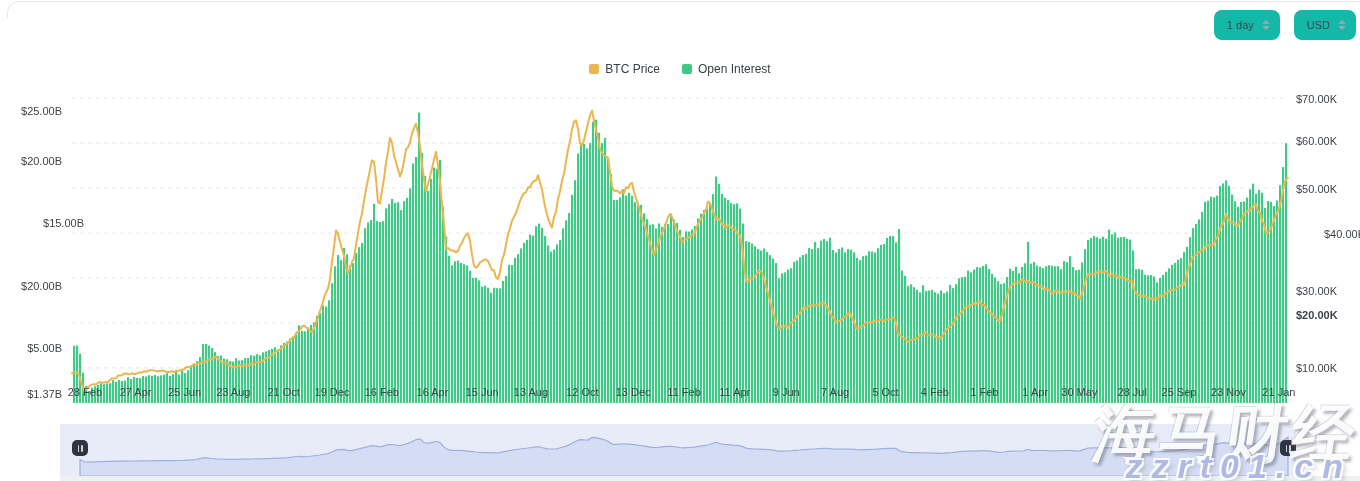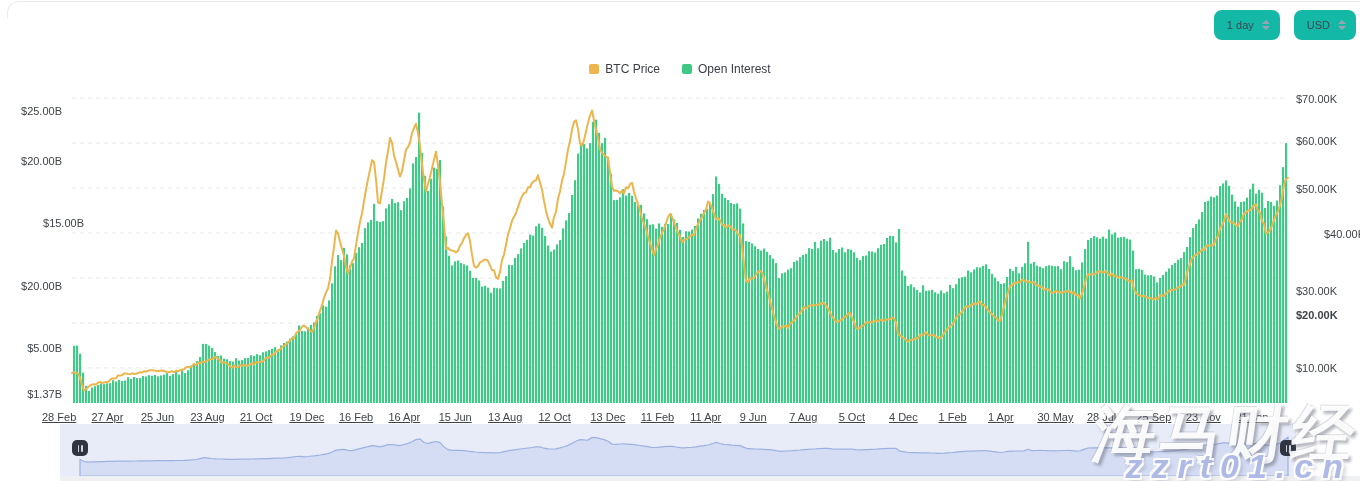--- a/index.html
+++ b/index.html
@@ -16,21 +16,21 @@
   .caret-stack{display:flex;flex-direction:column;gap:2px;align-items:center;}
   .caret-up{width:0;height:0;border-left:4px solid transparent;border-right:4px solid transparent;border-bottom:4px solid #9aa3b2;}
   .caret-down{width:0;height:0;border-left:4px solid transparent;border-right:4px solid transparent;border-top:4px solid #9aa3b2;}
   .legend{position:absolute;left:0;right:0;top:62px;display:flex;justify-content:center;gap:22px;text-align:right;}
   .legend-item{display:flex;align-items:center;gap:6px;font-size:12px;color:#3a4047;cursor:pointer;}
   .swatch{width:10px;height:10px;border-radius:2px;display:inline-block;}
   svg.layer{position:absolute;left:0;top:0;}
   .axis-label{position:absolute;font-size:11px;color:#3f4449;white-space:nowrap;}
   .axis-label.left{width:62px;text-align:right;}
   .axis-label.right{left:1296px;text-align:left;}
-  .x-tick{position:absolute;top:411px;width:60px;margin-left:-30px;text-align:left;font-size:11px;color:#3f4449;white-space:nowrap;text-decoration:underline;}
+  .x-tick{position:absolute;top:386px;width:60px;margin-left:-30px;text-align:right;font-size:11px;color:#3f4449;white-space:nowrap;}
   .nav-handle{position:absolute;width:16px;height:16px;top:440px;background:#2f3442;border-radius:5px;
        display:flex;align-items:center;justify-content:center;gap:2px;cursor:ew-resize;}
   .nav-handle i{display:block;width:1.5px;height:7px;background:#cfd3dc;border-radius:1px;}
   .wm-coinglass{position:absolute;left:1178px;top:360px;display:flex;align-items:center;gap:6px;
        color:rgba(150,156,168,.62);pointer-events:none;}
   .wm-coinglass .cg-text{font-size:20px;font-weight:800;letter-spacing:.5px;}
   .wm-cn{position:absolute;right:2px;top:392px;font-size:62px;font-weight:800;letter-spacing:4px;
        color:rgba(255,255,255,.93);transform:skewX(-8deg);
        text-shadow:3px 3px 3px rgba(90,95,110,.45),-1px -1px 0 rgba(120,125,140,.25);
        pointer-events:none;white-space:nowrap;}
@@ -529,21 +529,21 @@
       <div class="x-tick" style="left: 418.4px;">16 Apr</div>
       <div class="x-tick" style="left: 468.7px;">15 Jun</div>
       <div class="x-tick" style="left: 518.1px;">13 Aug</div>
       <div class="x-tick" style="left: 568.5px;">12 Oct</div>
       <div class="x-tick" style="left: 620.5px;">13 Dec</div>
       <div class="x-tick" style="left: 670.8px;">11 Feb</div>
       <div class="x-tick" style="left: 720.3px;">11 Apr</div>
       <div class="x-tick" style="left: 769.7px;">9 Jun</div>
       <div class="x-tick" style="left: 819.2px;">7 Aug</div>
       <div class="x-tick" style="left: 868.7px;">5 Oct</div>
-      <div class="x-tick" style="left: 919px;">4 Dec</div>
+      <div class="x-tick" style="left: 919px;">4 Feb</div>
       <div class="x-tick" style="left: 968.5px;">1 Feb</div>
       <div class="x-tick" style="left: 1018px;">1 Apr</div>
       <div class="x-tick" style="left: 1067.4px;">30 May</div>
       <div class="x-tick" style="left: 1116.9px;">28 Jul</div>
       <div class="x-tick" style="left: 1166.4px;">25 Sep</div>
       <div class="x-tick" style="left: 1215.9px;">23 Nov</div>
       <div class="x-tick" style="left: 1265.4px;">21 Jan</div>
     </div>
 
   <div class="nav-handle" id="nh-left" style="left: 72px;">

